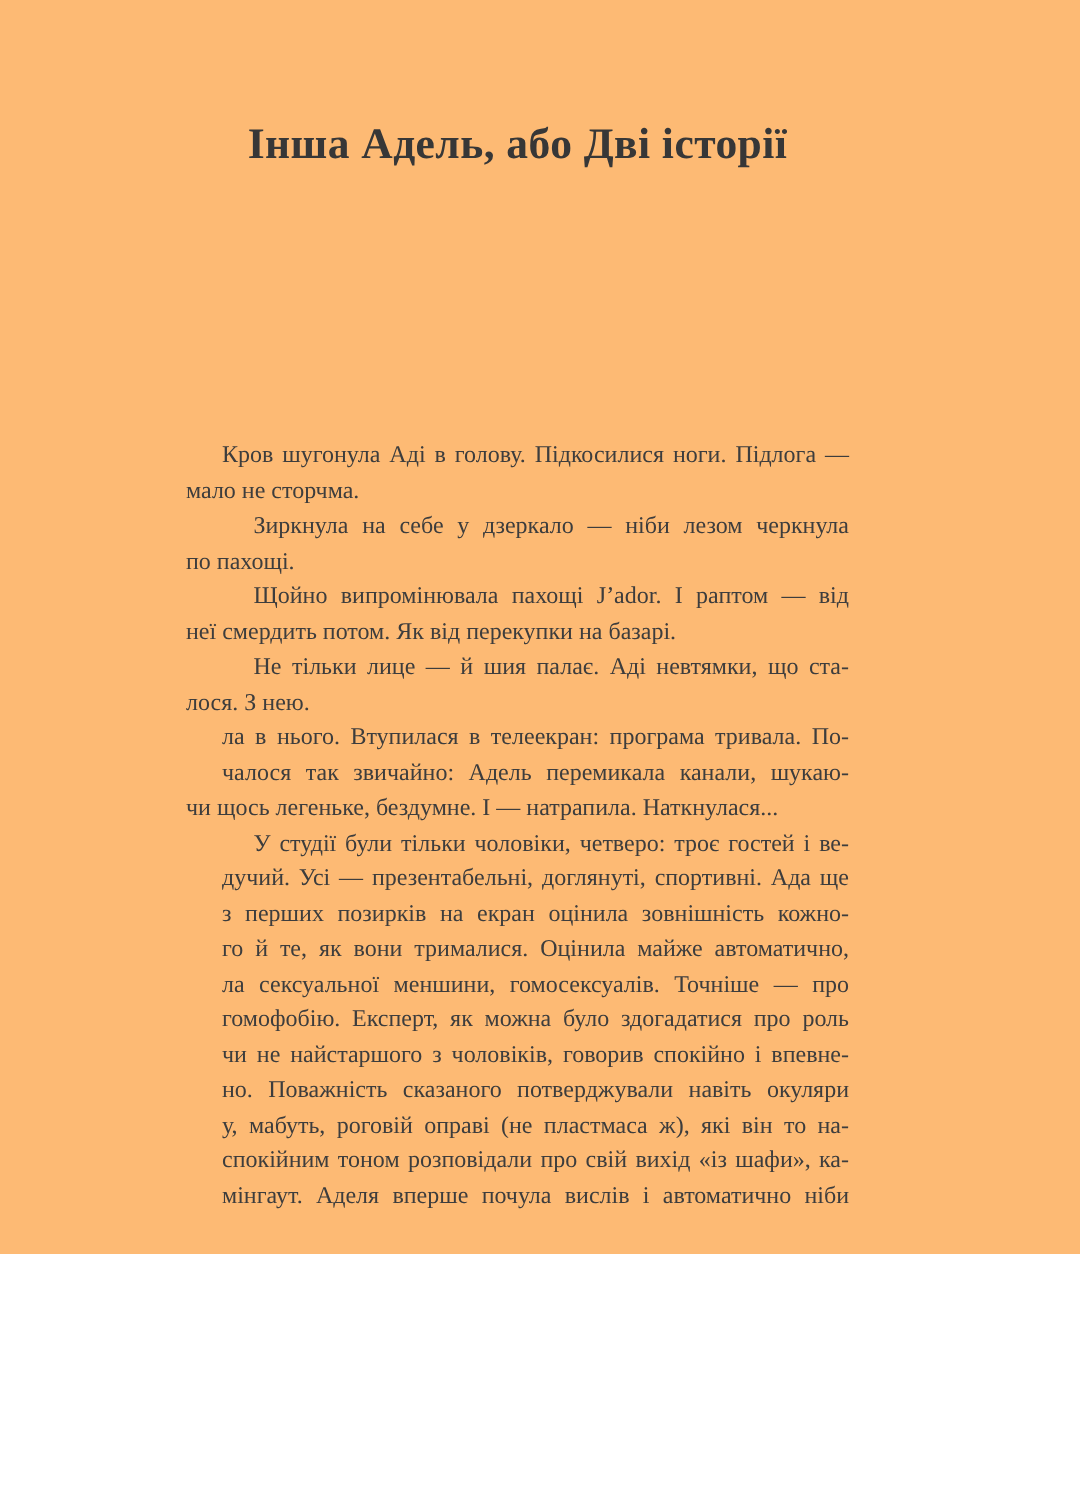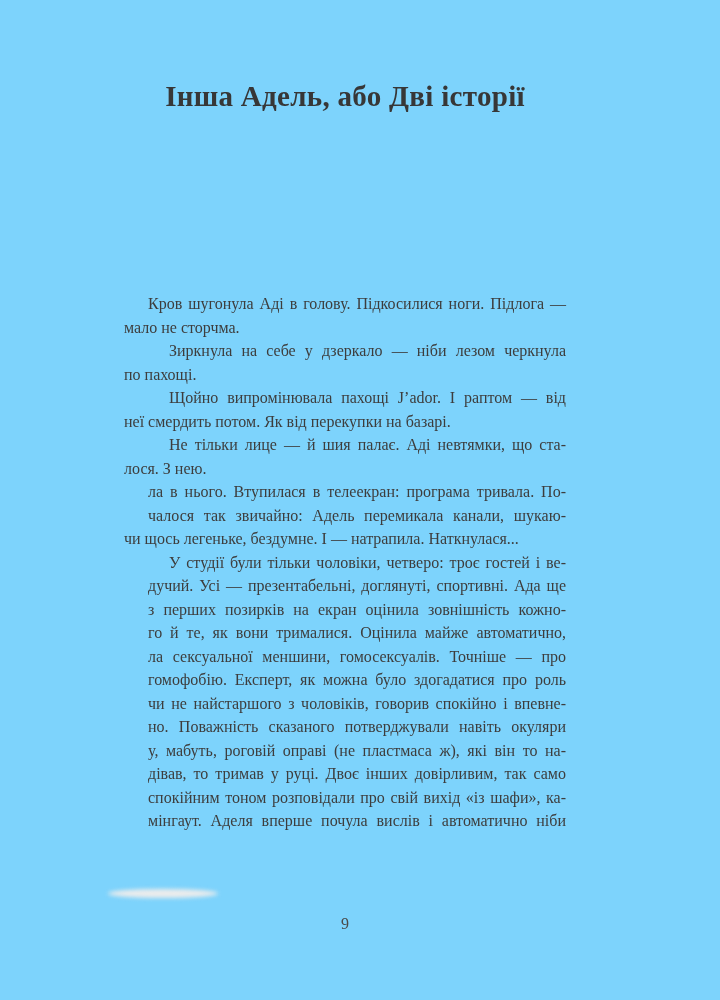--- a/index.html
+++ b/index.html
@@ -3,23 +3,23 @@
 <meta charset="utf-8">
 <style>
   html, body {
     margin: 0;
     padding: 0;
     background: #ffffff;
   }
   .page {
     position: relative;
     width: 720px;
-    height: 1000px;
+    height: 836px;
     margin: 0 auto;
-    background: #7dd3fc;
+    background: #fdba74;
     overflow: hidden;
     font-family: "Liberation Serif", "DejaVu Serif", serif;
     color: #3d3d3d;
   }
   .chapter-title {
     position: absolute;
     top: 78px;
     left: 124px;
     width: 442px;
     margin: 0;
@@ -97,21 +97,20 @@
       <div class="line last">чи щось легеньке, бездумне. І — натрапила. Наткнулася...</div>
       <div class="line indent just">У студії були тільки чоловіки, четверо: троє гостей і ве-</div>
       <div class="line just">дучий. Усі — презентабельні, доглянуті, спортивні. Ада ще</div>
       <div class="line just">з перших позирків на екран оцінила зовнішність кожно-</div>
       <div class="line just">го й те, як вони трималися. Оцінила майже автоматично,</div>
       <div class="line just">ла сексуальної меншини, гомосексуалів. Точніше — про</div>
       <div class="line just">гомофобію. Експерт, як можна було здогадатися про роль</div>
       <div class="line just">чи не найстаршого з чоловіків, говорив спокійно і впевне-</div>
       <div class="line just">но. Поважність сказаного потверджували навіть окуляри</div>
       <div class="line just">у, мабуть, роговій оправі (не пластмаса ж), які він то на-</div>
-      <div class="line just">дівав, то тримав у руці. Двоє інших довірливим, так само</div>
       <div class="line just">спокійним тоном розповідали про свій вихід «із шафи», ка-</div>
       <div class="line just">мінгаут. Аделя вперше почула вислів і автоматично ніби</div>
     </div>
 
   <div class="scan-smudge"></div>
 
   <div class="page-number">9</div>
 </div>
 
 </body></html>

